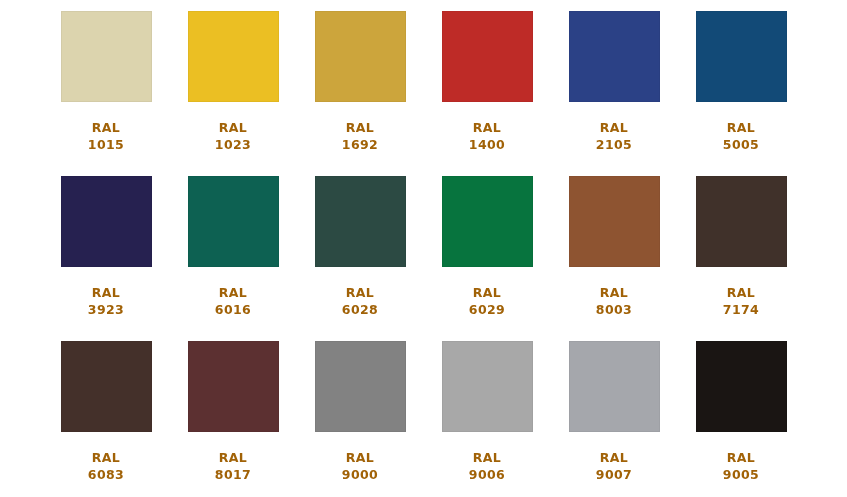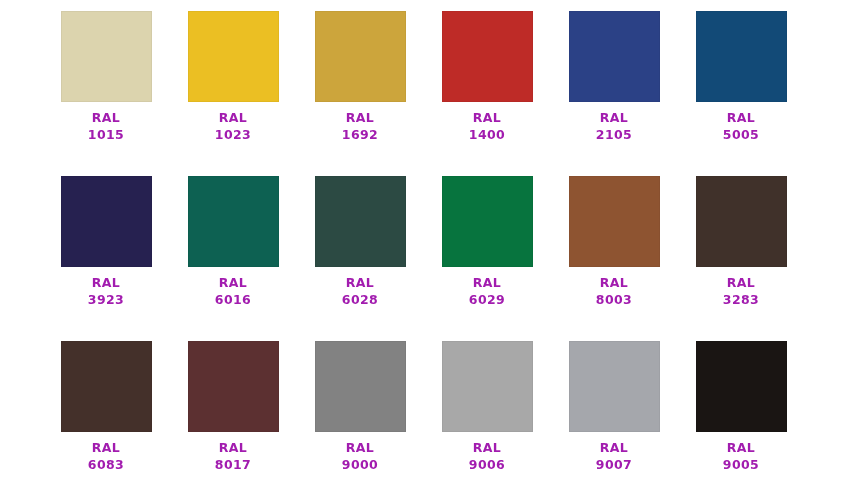--- a/index.html
+++ b/index.html
@@ -33,26 +33,26 @@
     align-items: center;
   }
   .swatch-chip {
     width: 91px;
     height: 91px;
     flex: 0 0 auto;
     border: 1px solid rgba(0, 0, 0, 0.04);
     box-sizing: border-box;
   }
   .swatch-label {
-    margin-top: 8px;
+    margin-top: 18px;
     text-align: center;
     font-size: 12.5px;
     font-weight: bold;
     line-height: 1.32;
-    color: #a21caf;
+    color: #a16207;
     letter-spacing: 0.4px;
   }
   .swatch-label .code-prefix,
   .swatch-label .code-number {
     display: block;
   }
 </style>
 </head>
 <body style="background: rgb(255, 255, 255);">
 
@@ -131,21 +131,21 @@
       <div class="swatch-chip" style="background: rgb(142, 84, 49);"></div>
       <div class="swatch-label">
         <span class="code-prefix">RAL</span>
         <span class="code-number">8003</span>
       </div>
     </div>
     <div class="swatch-cell">
       <div class="swatch-chip" style="background: rgb(64, 49, 42);"></div>
       <div class="swatch-label">
         <span class="code-prefix">RAL</span>
-        <span class="code-number">3283</span>
+        <span class="code-number">7174</span>
       </div>
     </div>
     <div class="swatch-cell">
       <div class="swatch-chip" style="background: rgb(68, 48, 42);"></div>
       <div class="swatch-label">
         <span class="code-prefix">RAL</span>
         <span class="code-number">6083</span>
       </div>
     </div>
     <div class="swatch-cell">

